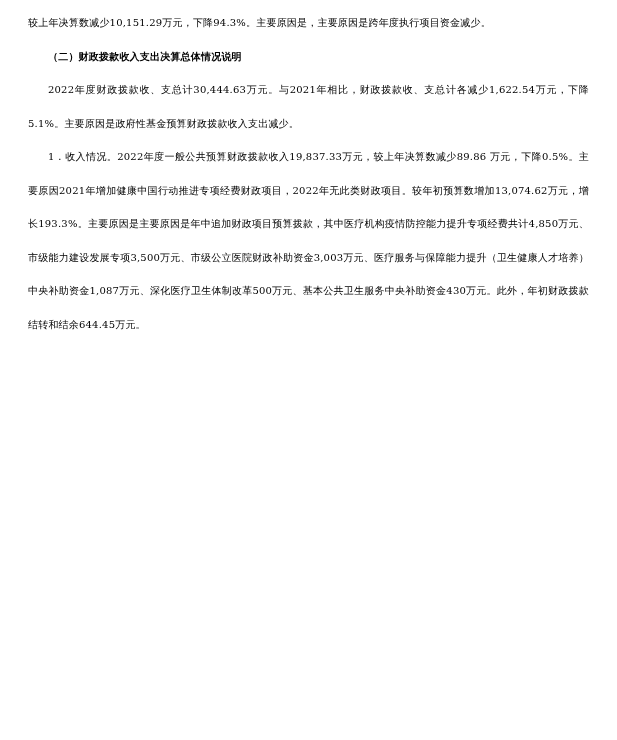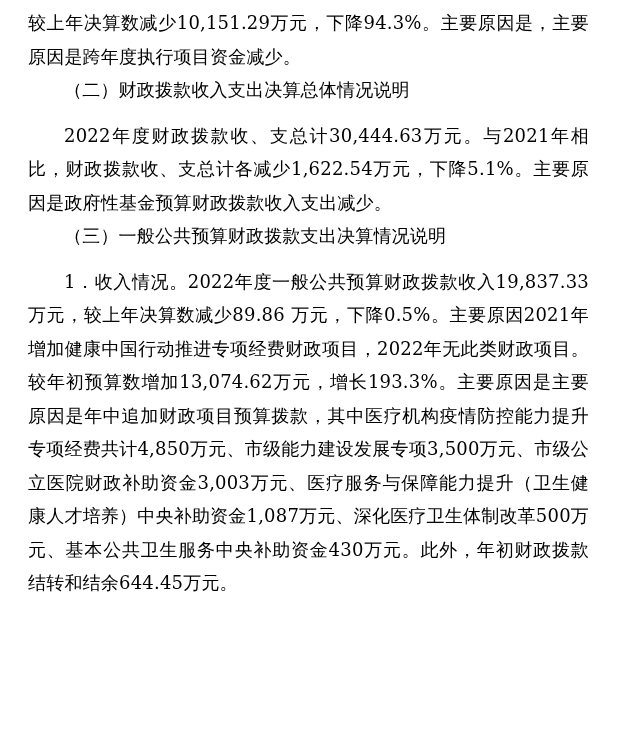--- a/index.html
+++ b/index.html
@@ -15,45 +15,43 @@
     overflow: hidden;
   }
   .page {
     width: 617px;
     height: 740px;
     box-sizing: border-box;
     padding: 6px 28px 0 28px;
     position: relative;
   }
   .para {
-    font-size: 18px;
+    font-size: 10px;
     line-height: 33.5px;
     text-align: justify;
     text-justify: inter-ideograph;
     margin: 0;
     letter-spacing: 0.2px;
   }
   .indent {
     text-indent: 2em;
-    margin-top: 12px;
   }
   .heading {
-    font-weight: normal;
+    font-weight: bold;
     text-indent: 2em;
   }
 </style>
 </head>
 <body>
 
 <div class="page">
 
   <p class="para">较上年决算数减少10,151.29万元，下降94.3%。主要原因是，主要原因是跨年度执行项目资金减少。</p>
 
   <p class="para heading">（二）财政拨款收入支出决算总体情况说明</p>
 
   <p class="para indent">2022年度财政拨款收、支总计30,444.63万元。与2021年相比，财政拨款收、支总计各减少1,622.54万元，下降5.1%。主要原因是政府性基金预算财政拨款收入支出减少。</p>
 
-  <p class="para heading">（三）一般公共预算财政拨款支出决算情况说明</p>
 
   <p class="para indent">1．收入情况。2022年度一般公共预算财政拨款收入19,837.33万元，较上年决算数减少89.86 万元，下降0.5%。主要原因2021年增加健康中国行动推进专项经费财政项目，2022年无此类财政项目。较年初预算数增加13,074.62万元，增长193.3%。主要原因是主要原因是年中追加财政项目预算拨款，其中医疗机构疫情防控能力提升专项经费共计4,850万元、市级能力建设发展专项3,500万元、市级公立医院财政补助资金3,003万元、医疗服务与保障能力提升（卫生健康人才培养）中央补助资金1,087万元、深化医疗卫生体制改革500万元、基本公共卫生服务中央补助资金430万元。此外，年初财政拨款结转和结余644.45万元。</p>
 
 
 </div>
 
 </body></html>

